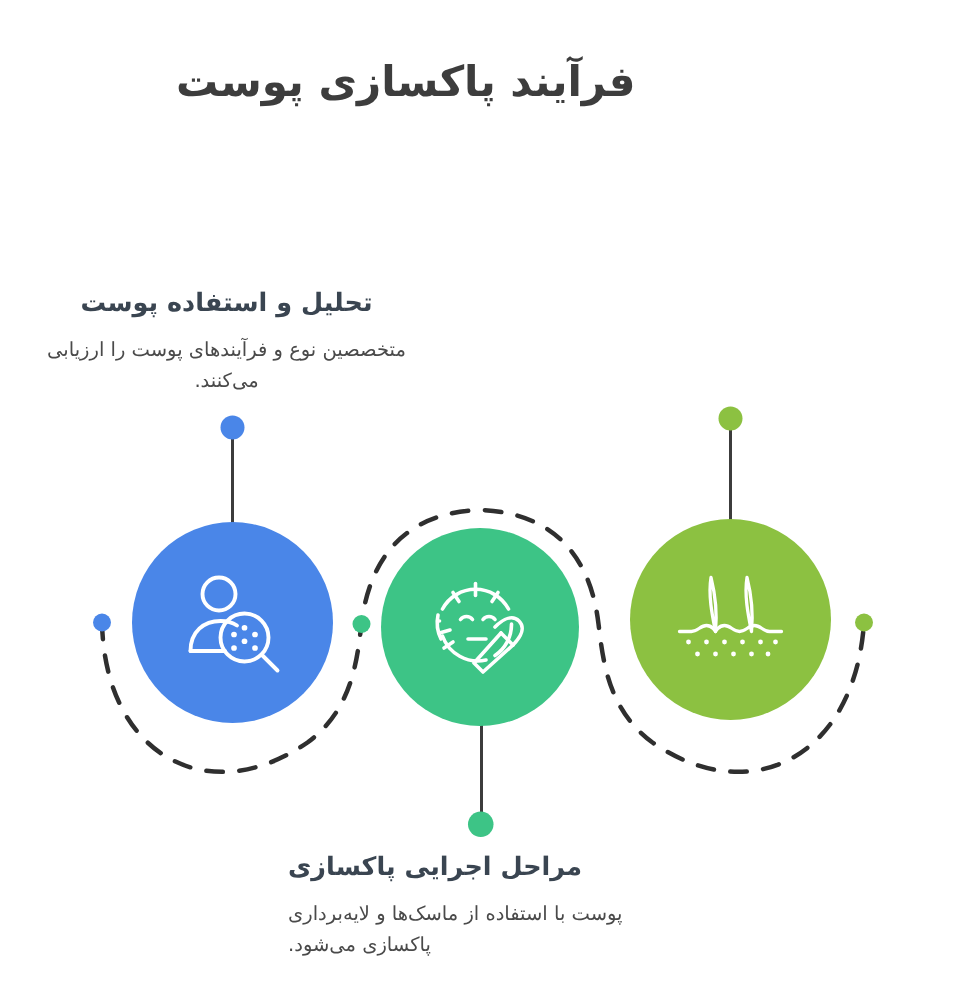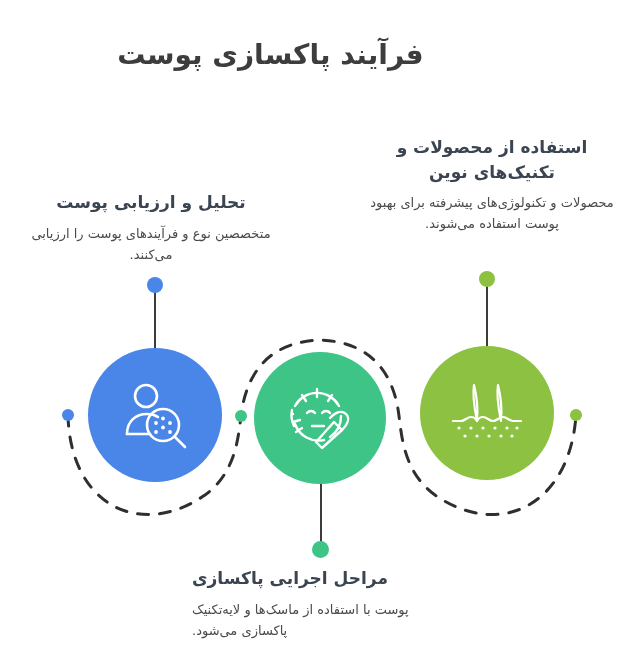--- a/index.html
+++ b/index.html
@@ -246,27 +246,23 @@
         <circle cx="18" cy="63" r="1.6" fill="#ffffff" stroke="none"></circle>
         <circle cx="30" cy="63" r="1.6" fill="#ffffff" stroke="none"></circle>
         <circle cx="42" cy="63" r="1.6" fill="#ffffff" stroke="none"></circle>
         <circle cx="54" cy="63" r="1.6" fill="#ffffff" stroke="none"></circle>
         <circle cx="65" cy="63" r="1.6" fill="#ffffff" stroke="none"></circle>
       </svg>
     </span>
   </div>
 
   <div class="text-block block-left">
-    <p class="block-heading">تحلیل و ارزیابی پوست</p>
+    <p class="block-heading">تحلیل و استفاده پوست</p>
     <p class="block-body">متخصصین نوع و فرآیند‌های پوست را ارزیابی می‌کنند.</p>
   </div>
 
-  <div class="text-block block-right">
-    <p class="block-heading">استفاده از محصولات و تکنیک‌های نوین</p>
-    <p class="block-body">محصولات و تکنولوژی‌های پیشرفته برای بهبود پوست استفاده می‌شوند.</p>
-  </div>
 
   <div class="text-block block-bottom">
     <p class="block-heading">مراحل اجرایی پاکسازی</p>
-    <p class="block-body">پوست با استفاده از ماسک‌ها و لایه‌تکنیک پاکسازی می‌شود.</p>
+    <p class="block-body">پوست با استفاده از ماسک‌ها و لایه‌برداری پاکسازی می‌شود.</p>
   </div>
 
 </div>
 
 </body></html>

